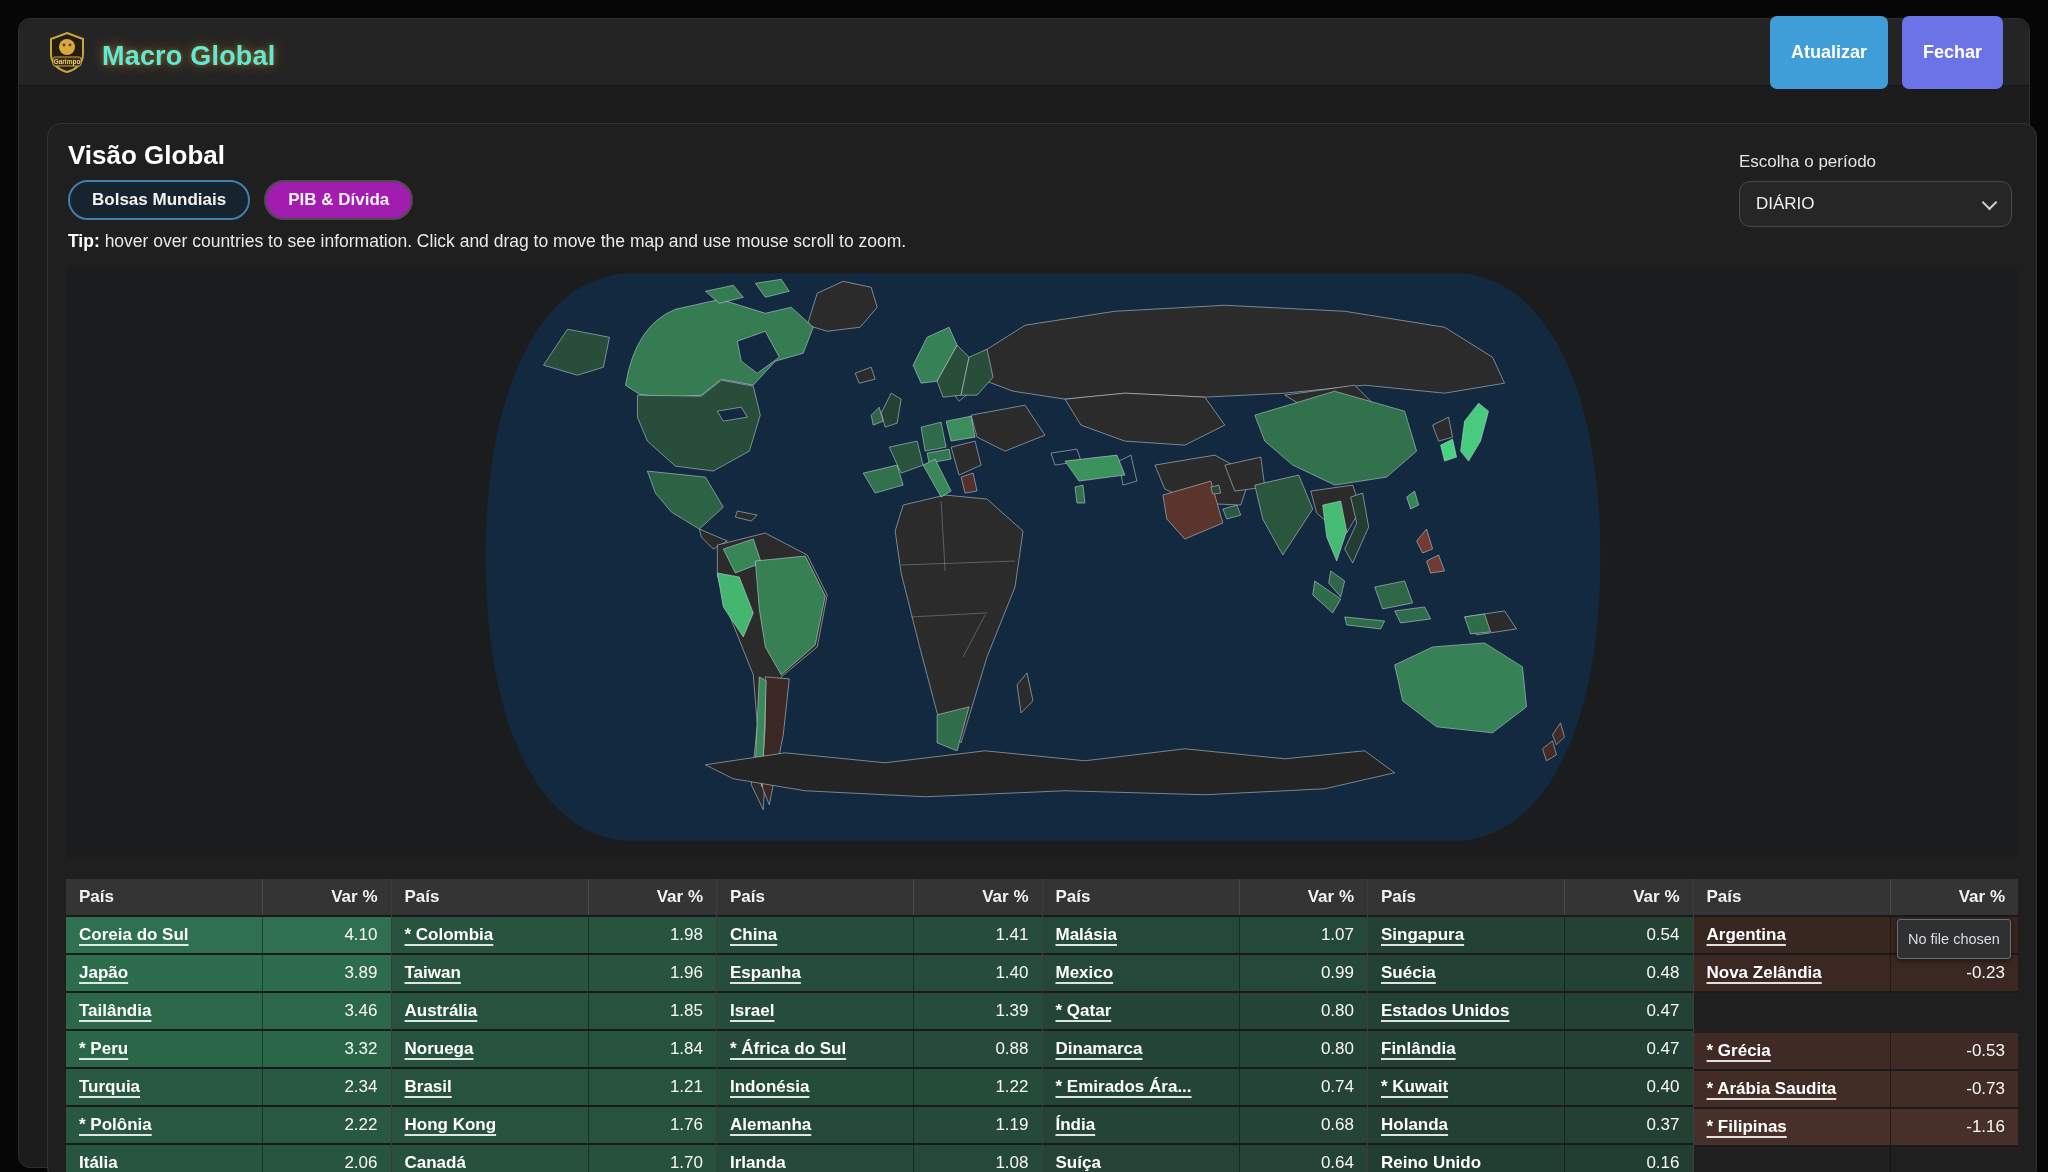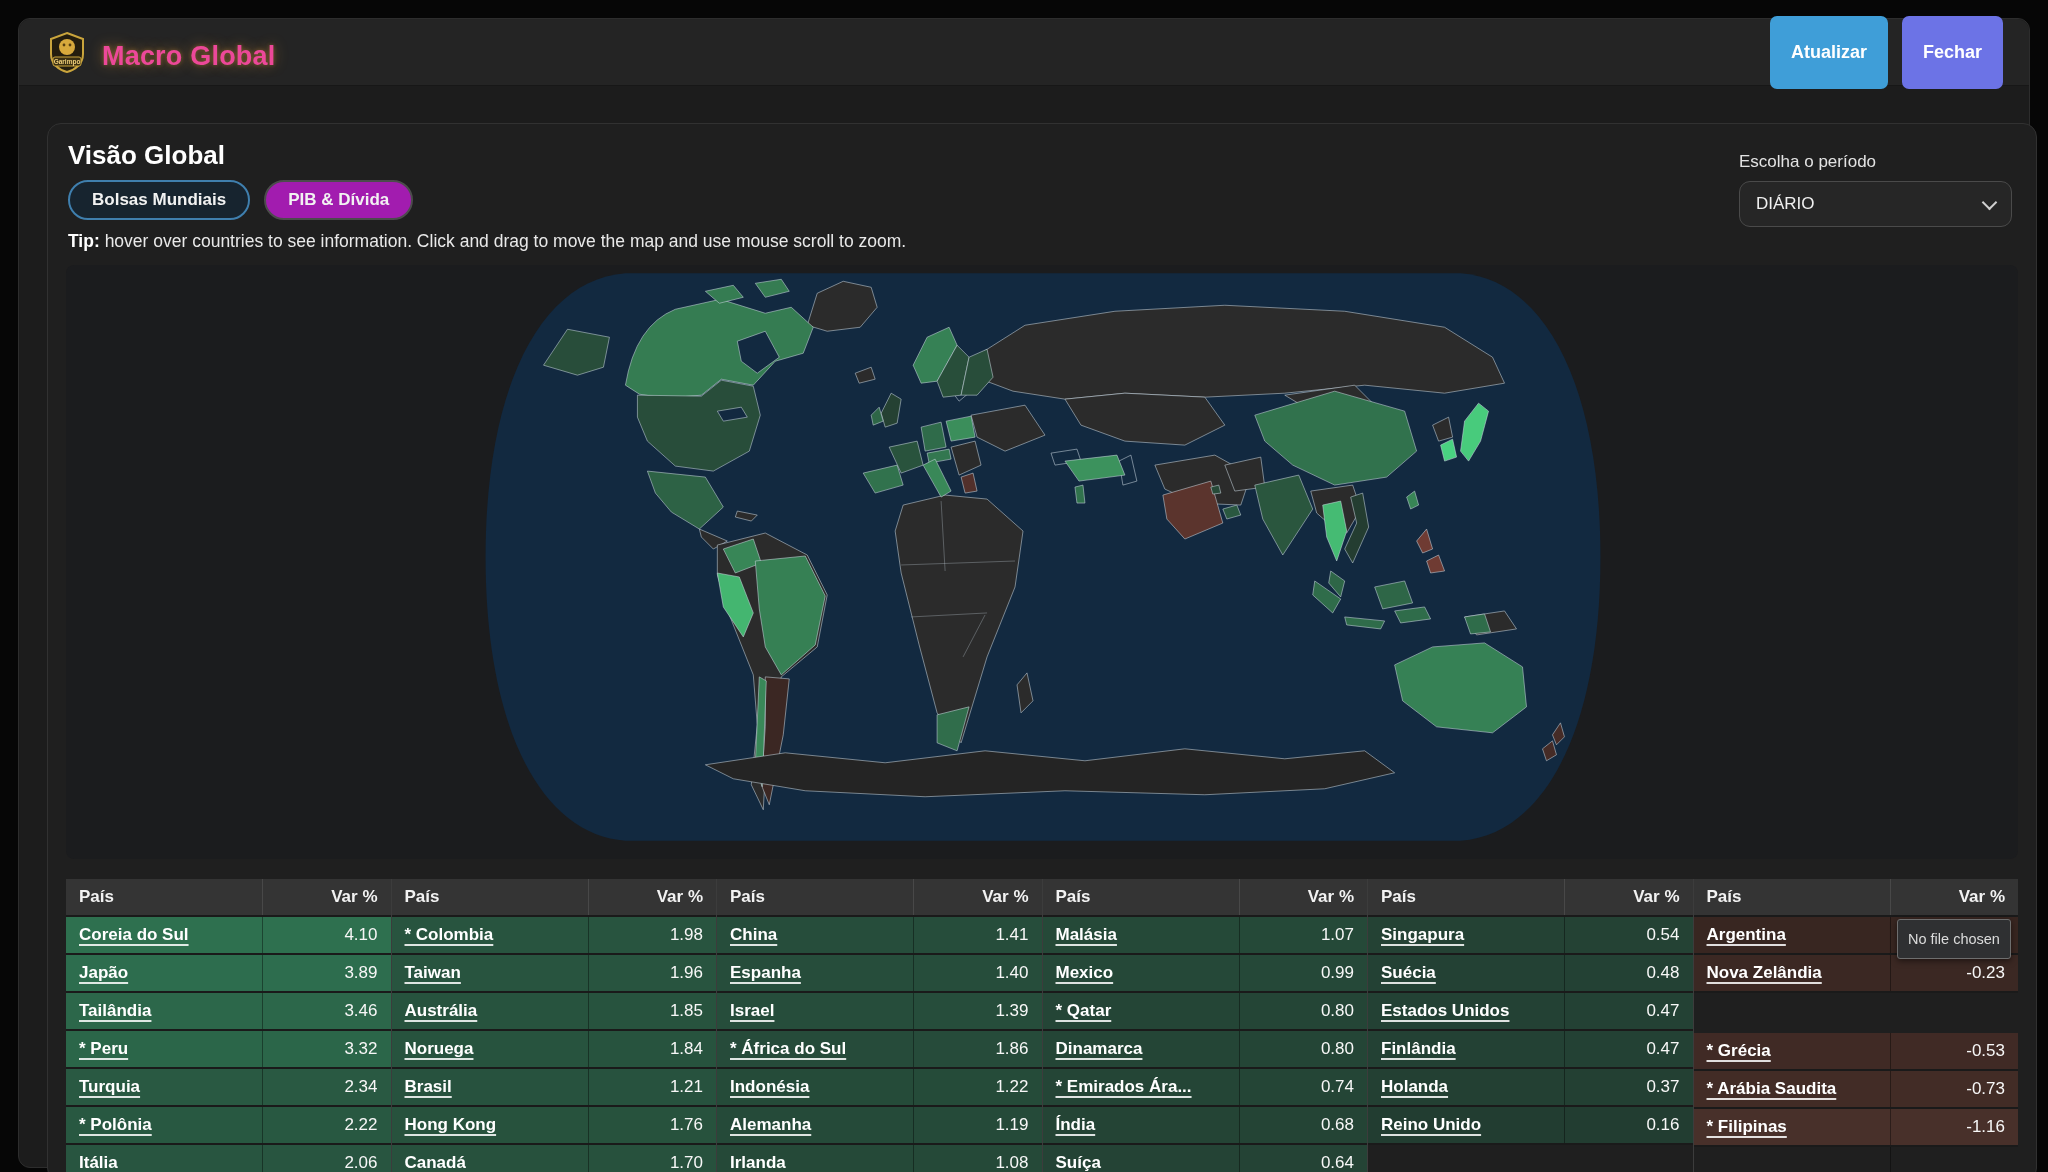--- a/index.html
+++ b/index.html
@@ -69,21 +69,21 @@
   <div class="topbar">
     <div class="brand">
       <svg width="44" height="44" viewBox="0 0 44 44">
         <path d="M22,3 L38,9 V24 C38,34 30,40 22,42 C14,40 6,34 6,24 V9 Z" fill="#241d0e" stroke="#c9a43c" stroke-width="2"></path>
         <circle cx="22" cy="17" r="8" fill="#d8a93c"></circle>
         <circle cx="19" cy="15" r="1.4" fill="#5a4010"></circle>
         <circle cx="25" cy="15" r="1.4" fill="#5a4010"></circle>
         <rect x="8" y="27" width="28" height="9" rx="2" fill="#3a2f12" stroke="#c9a43c" stroke-width="1"></rect>
         <text x="22" y="34" text-anchor="middle" font-size="6.5" font-weight="bold" fill="#f0cf7a" font-family="Liberation Sans, sans-serif">Garimpo</text>
       </svg>
-      <div class="brand-title" style="color: #ec4899; margin-top: 8px;">Macro Global</div>
+      <div class="brand-title" style="color: #5eead4; margin-top: 8px;">Macro Global</div>
     </div>
     <div class="top-actions">
       <button class="btn" id="btn-update" style="background: rgb(63, 158, 216);">Atualizar</button>
       <button class="btn" id="btn-close" style="background: rgb(108, 115, 230);">Fechar</button>
     </div>
   </div>
 
   <div class="panel">
     <div class="panel-top">
       <div>
@@ -360,21 +360,21 @@
               </div>
               <div class="cv">
                 <span class="val">1.39</span>
               </div>
             </div>
             <div class="trow" style="background: rgb(38, 75, 58);">
               <div class="cn">
                 <span class="country">* África do Sul</span>
               </div>
               <div class="cv">
-                <span class="val">1.86</span>
+                <span class="val">0.88</span>
               </div>
             </div>
             <div class="trow" style="background: rgb(37, 75, 57);">
               <div class="cn">
                 <span class="country">Indonésia</span>
               </div>
               <div class="cv">
                 <span class="val">1.22</span>
               </div>
             </div>
@@ -493,20 +493,28 @@
               <div class="cv">
                 <span class="val">0.47</span>
               </div>
             </div>
             <div class="trow" style="background: rgb(35, 65, 52); justify-content: center;">
               <div class="cn">
                 <span class="country">Finlândia</span>
               </div>
               <div class="cv">
                 <span class="val">0.47</span>
+              </div>
+            </div>
+            <div class="trow" style="background: rgb(35, 64, 51);">
+              <div class="cn">
+                <span class="country">* Kuwait</span>
+              </div>
+              <div class="cv">
+                <span class="val">0.40</span>
               </div>
             </div>
             <div class="trow" style="background: rgb(35, 64, 51);">
               <div class="cn">
                 <span class="country">Holanda</span>
               </div>
               <div class="cv">
                 <span class="val">0.37</span>
               </div>
             </div>

